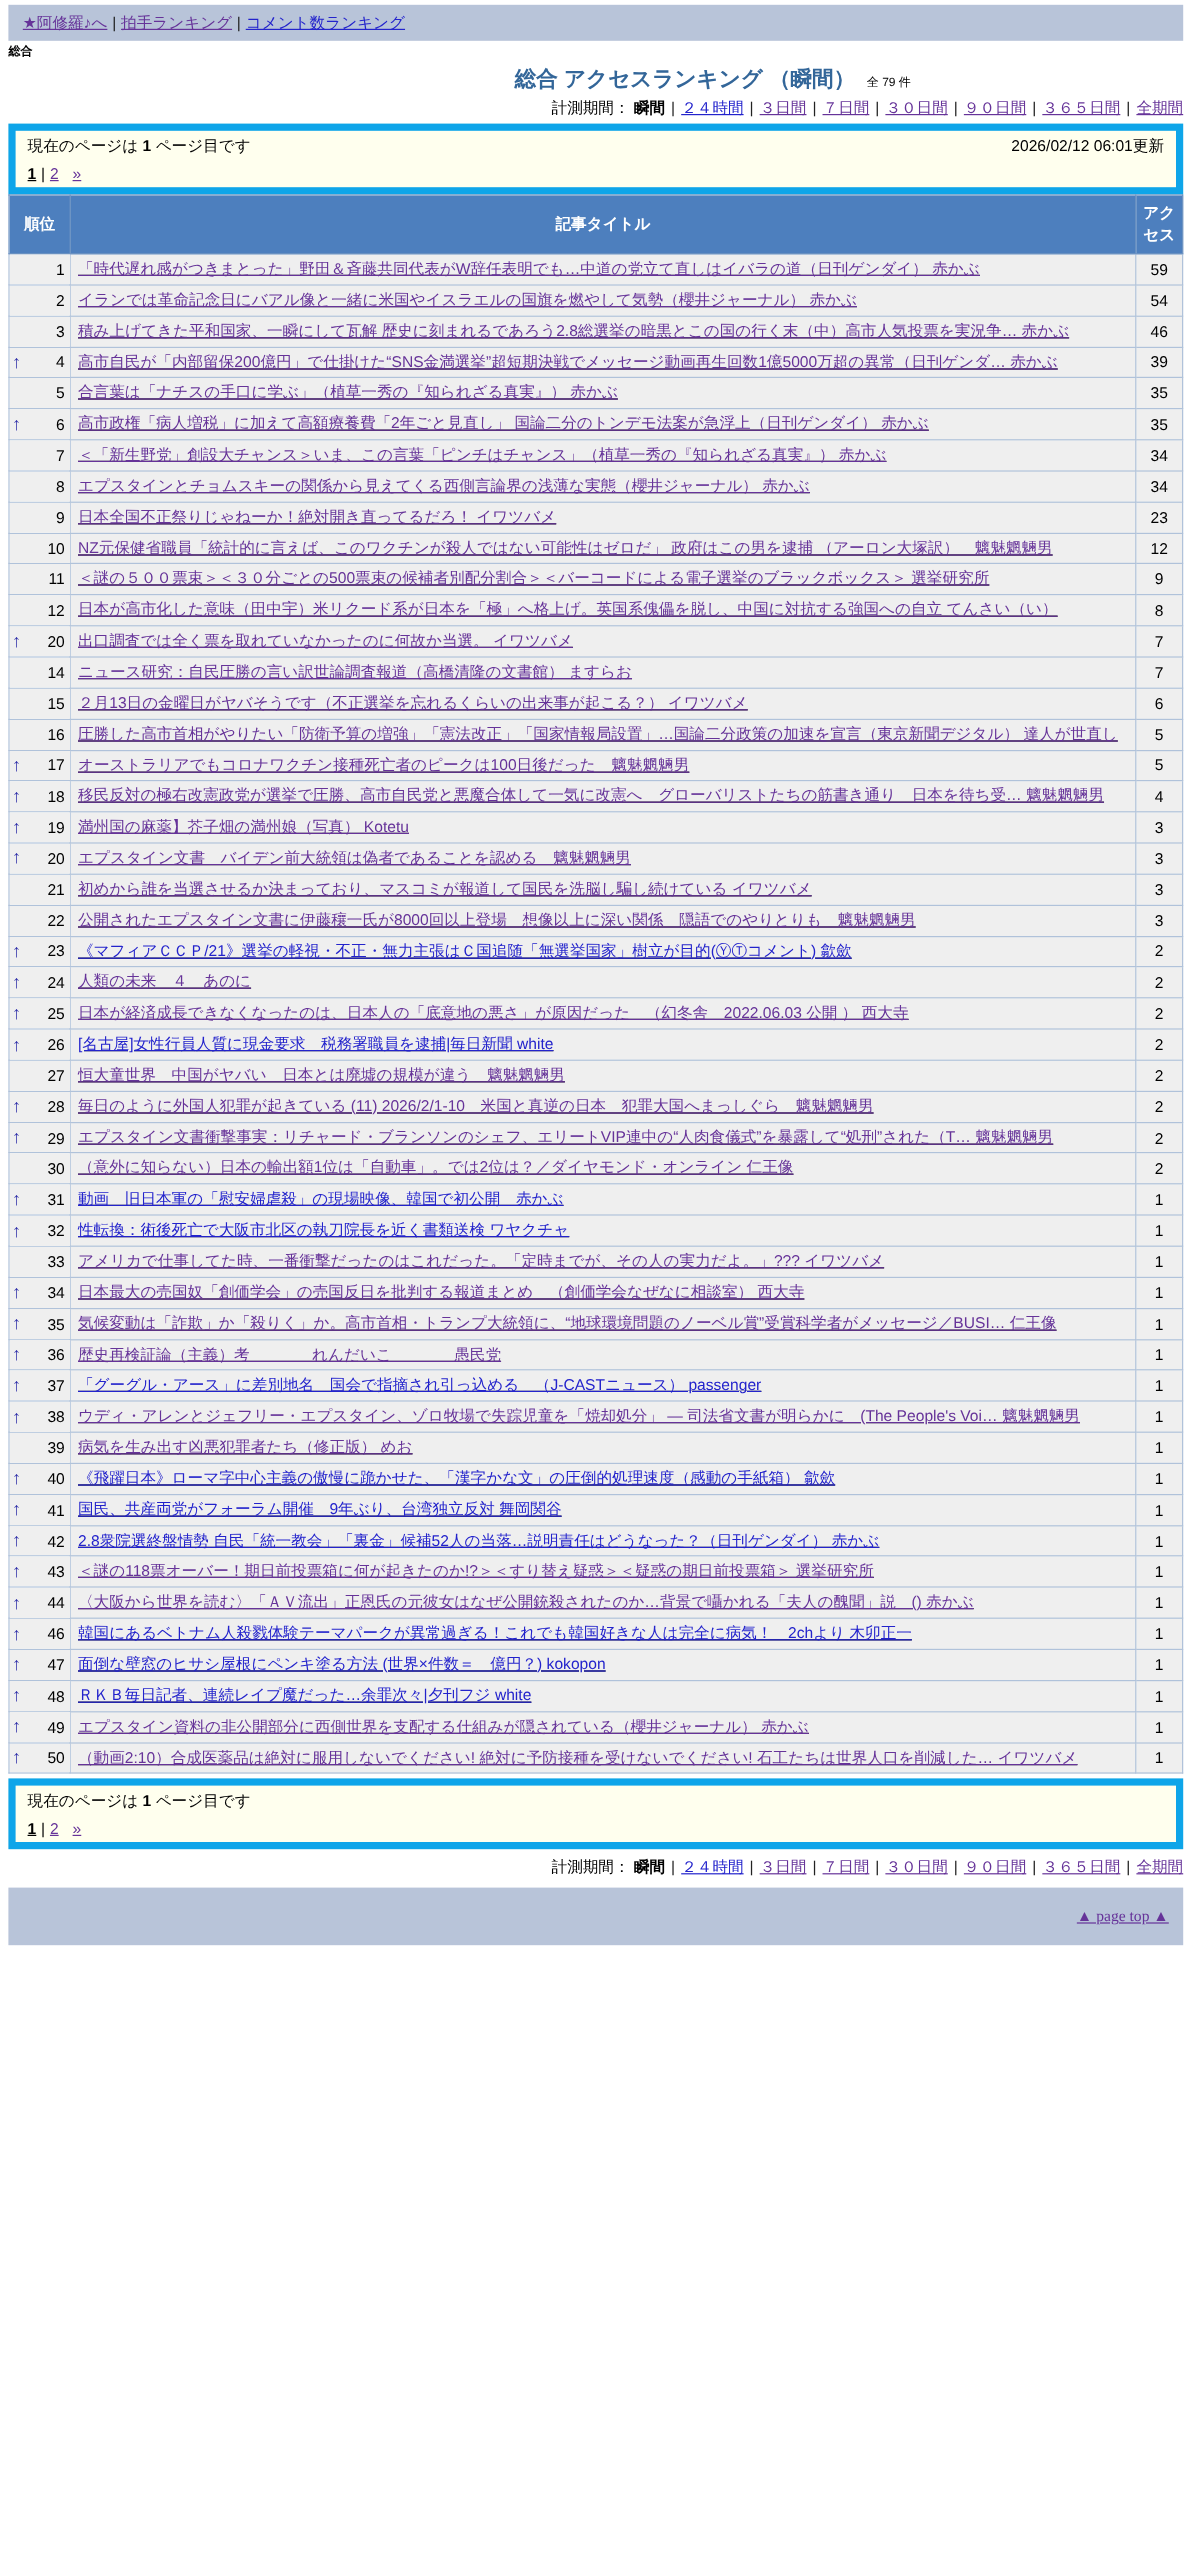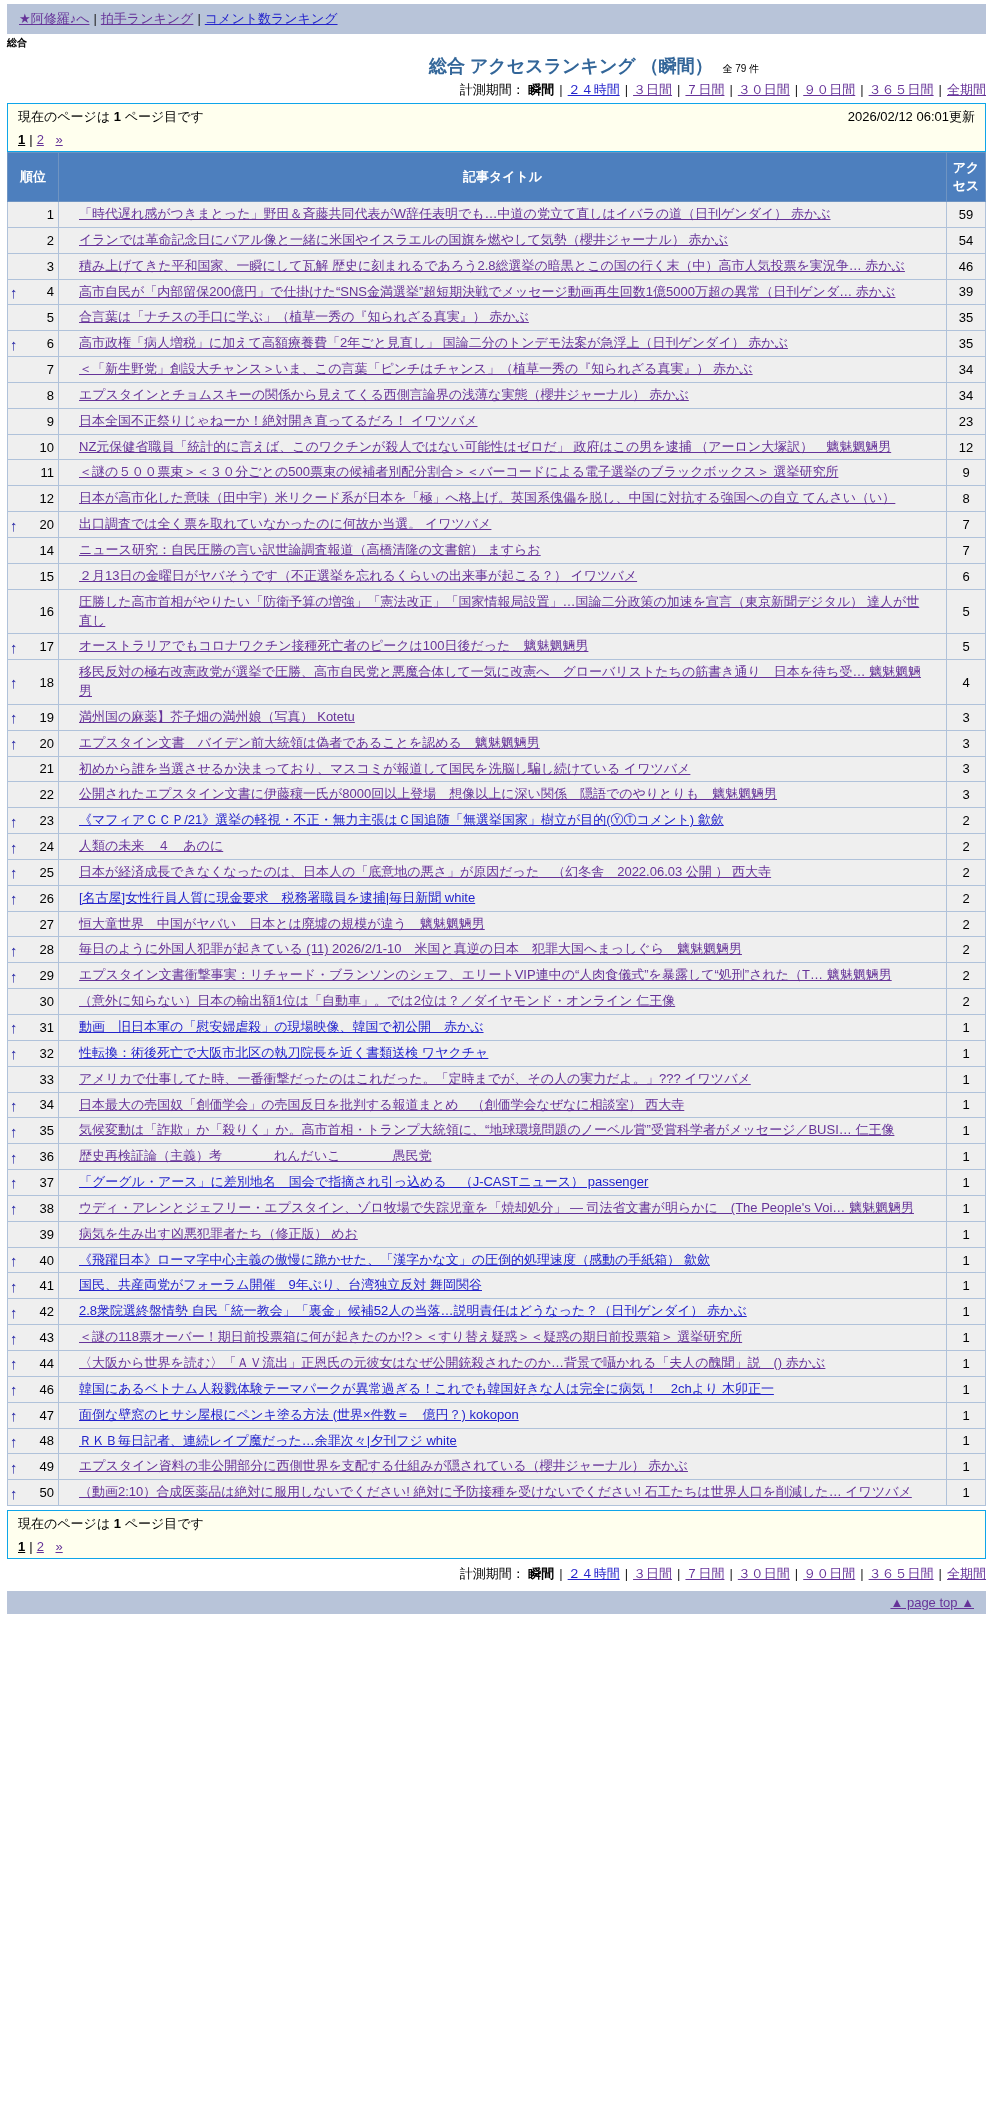--- a/index.html
+++ b/index.html
@@ -19,40 +19,40 @@
   .minilabel{font-size:10px;font-weight:bold;margin:2px 0 4px 0;}
   
   .titleline{text-align:center;padding-left:195px;margin:2px 0 3px 0;}
   .pagetitle{color:#336699;font-weight:bold;font-size:18px;}
   .totalcount{font-size:10px;color:#000;margin-left:6px;}
   .periodline{text-align:right;margin:0 0 4px 0;}
   .periodline .plabel{color:#000;}
   .periodline .pcur{font-weight:bold;}
   .periodline .sep{color:#222;margin:0 5px;}
   
-  .infobox{background:#ffffee;border:1px solid #0ea5e9;padding:4px 10px 2px 10px;}
+  .infobox{background:#ffffee;border:6px solid #0ea5e9;padding:4px 10px 2px 10px;}
   .infobox .row1{display:flex;justify-content:space-between;align-items:flex-start;}
   .infobox .pgnum{font-weight:bold;}
   .pagerline{margin-top:6px;padding-bottom:2px;}
   .pagerline .cur{font-weight:bold;color:#000;text-decoration:underline;}
   .pagerline .sep{margin:0 4px;}
   
   table{width:100%;border-collapse:collapse;border:1px solid #14532d;margin-top:0;}
   th{background:#4d7fbe;color:#fff;font-weight:bold;padding:6px 2px;border:1px solid #6f94c2;font-size:13px;}
   th.rankh{width:30px;}
   th.acch{width:32px;}
   td{border:1px solid #b0c2da;background:#efefef;vertical-align:middle;}
   td.rank{width:30px;text-align:right;padding:2px 4px 2px 16px;position:relative;white-space:nowrap;}
   td.rank .up{position:absolute;left:2px;top:50%;transform:translateY(-50%);
      color:#2a2aa6;font-weight:bold;font-size:15px;text-decoration:none;}
-  td.titlecell{padding:3px 20px;line-height:1.45;}
+  td.titlecell{padding:3px 6px;line-height:1.45;text-decoration:underline;}
   td.acc{width:32px;text-align:center;padding:2px 3px;}
   
   .bottomwrap{margin-top:4px;}
-  .pagetopbar{background:#b8c4d9;text-align:right;padding:4px 12px;margin-top:8px;}
+  .pagetopbar{background:#b8c4d9;text-align:right;padding:16px 12px;margin-top:8px;font-family:Liberation Serif, serif;}
 </style>
 </head>
 <body>
 
 <div class="topbar" id="topbar"><a class="v">★阿修羅♪へ</a><span class="sep">|</span><a class="v">拍手ランキング</a><span class="sep">|</span><a class="n">コメント数ランキング</a></div>
 
 <div class="minilabel">総合</div>
 
 <div class="titleline">
   <span class="pagetitle">総合 アクセスランキング （瞬間）</span>

